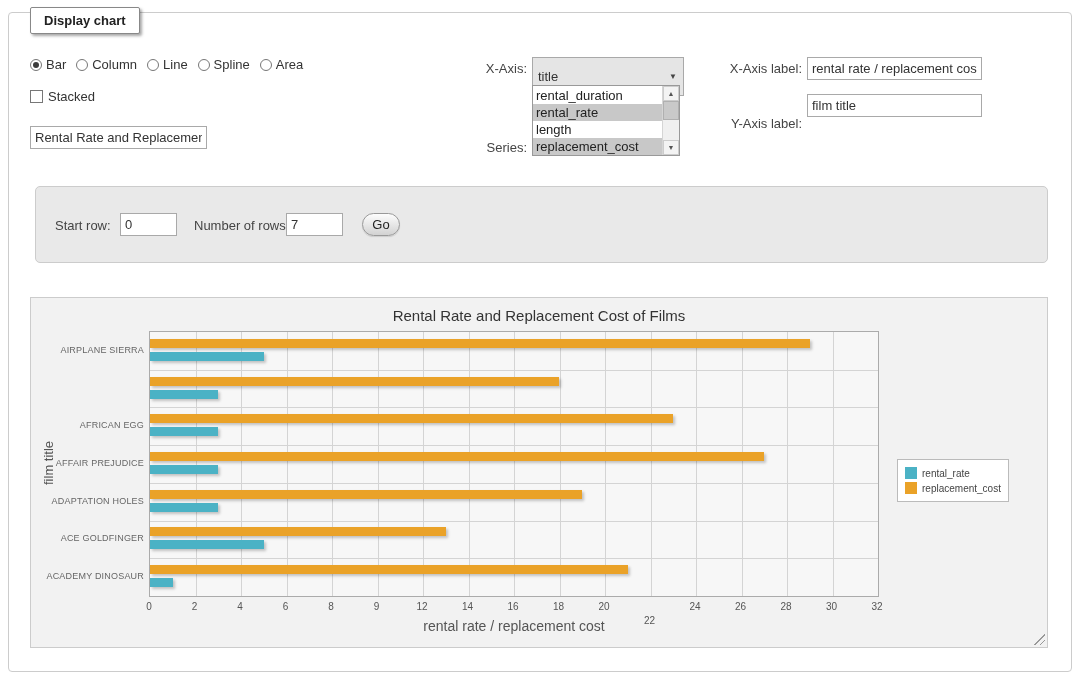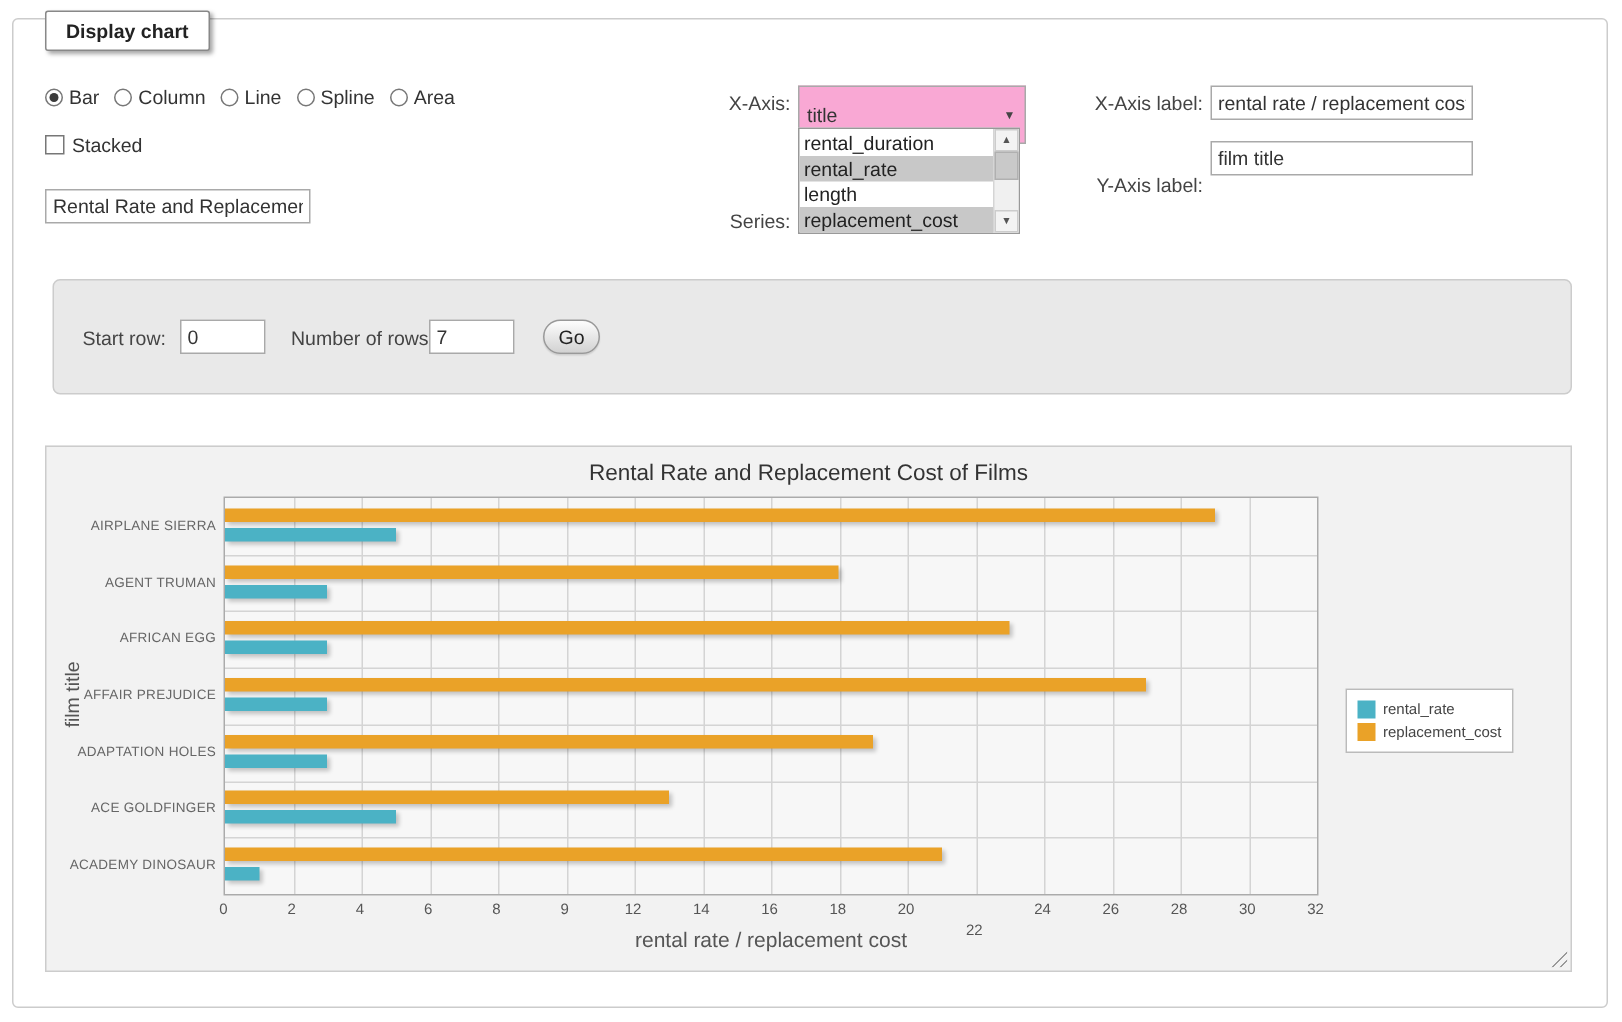--- a/index.html
+++ b/index.html
@@ -25,21 +25,21 @@
   .checkbox { width:13px; height:13px; border:1px solid #777; background:#fff; margin-right:5px; }
 
   .lbl { position:absolute; font-size:13px; color:#444; z-index:2; }
   .txt { position:absolute; height:23px; border:1px solid #a9a9a9; background:#fff;
          font-family:inherit; font-size:13px; color:#333; padding:0 4px; z-index:2; }
 
   .title-input { left:30px; top:126px; width:177px; }
 
   .xaxis-lbl  { left:420px; top:61px;  width:107px; text-align:right; }
   .select { position:absolute; left:532px; top:57px; width:152px; height:39px;
-            border:1px solid #a9a9a9; background:#f9a8d4; display:flex; align-items:center;
+            border:1px solid #a9a9a9; background:#e5e5e5; display:flex; align-items:center;
             justify-content:space-between; padding:0 6px 0 5px; font-size:13px; color:#333; z-index:2; }
   .sel-arrow { font-size:8px; color:#444; }
 
   .series-lbl { left:420px; top:140px; width:107px; text-align:right; }
   .listbox { position:absolute; left:532px; top:85px; width:148px; height:71px;
              border:1px solid #999; background:#fff; display:flex; z-index:2; }
   .lb-opts { flex:1; overflow:hidden; padding-top:1px; }
   .lb-option { height:17px; line-height:17px; font-size:13px; color:#222; padding-left:3px;
                white-space:nowrap; overflow:hidden; }
   .lb-option.selected { background:#c8c8c8; }
@@ -164,21 +164,20 @@
   <input class="txt startrow-input" value="0" style="">
   <div class="lbl numrows-lbl">Number of rows:</div>
   <input class="txt numrows-input" value="7" style="">
   <button class="go-btn">Go</button>
 
   <div class="chart-box">
     <div class="chart-title">Rental Rate and Replacement Cost of Films</div>
     <div class="y-axis-title">film title</div>
     <div class="cat-labels">
         <div class="cat-label" style="top: 0px; height: 37.7143px;">AIRPLANE SIERRA</div>
-        <div class="cat-label" style="top: 37.7143px; height: 37.7143px;">AGENT TRUMAN</div>
         <div class="cat-label" style="top: 75.4286px; height: 37.7143px;">AFRICAN EGG</div>
         <div class="cat-label" style="top: 113.143px; height: 37.7143px;">AFFAIR PREJUDICE</div>
         <div class="cat-label" style="top: 150.857px; height: 37.7143px;">ADAPTATION HOLES</div>
         <div class="cat-label" style="top: 188.571px; height: 37.7143px;">ACE GOLDFINGER</div>
         <div class="cat-label" style="top: 226.286px; height: 37.7143px;">ACADEMY DINOSAUR</div>
       </div>
     <div class="plot">
         <div class="grid-v" style="left: 45.5px;"></div>
         <div class="grid-v" style="left: 91px;"></div>
         <div class="grid-v" style="left: 136.5px;"></div>

